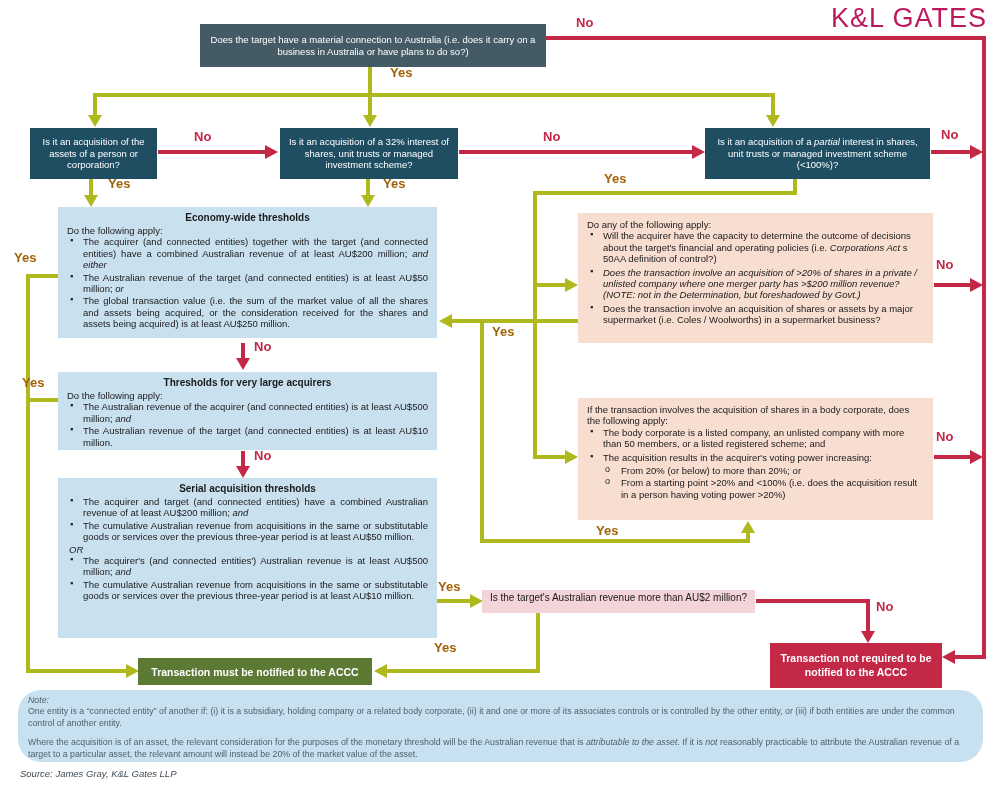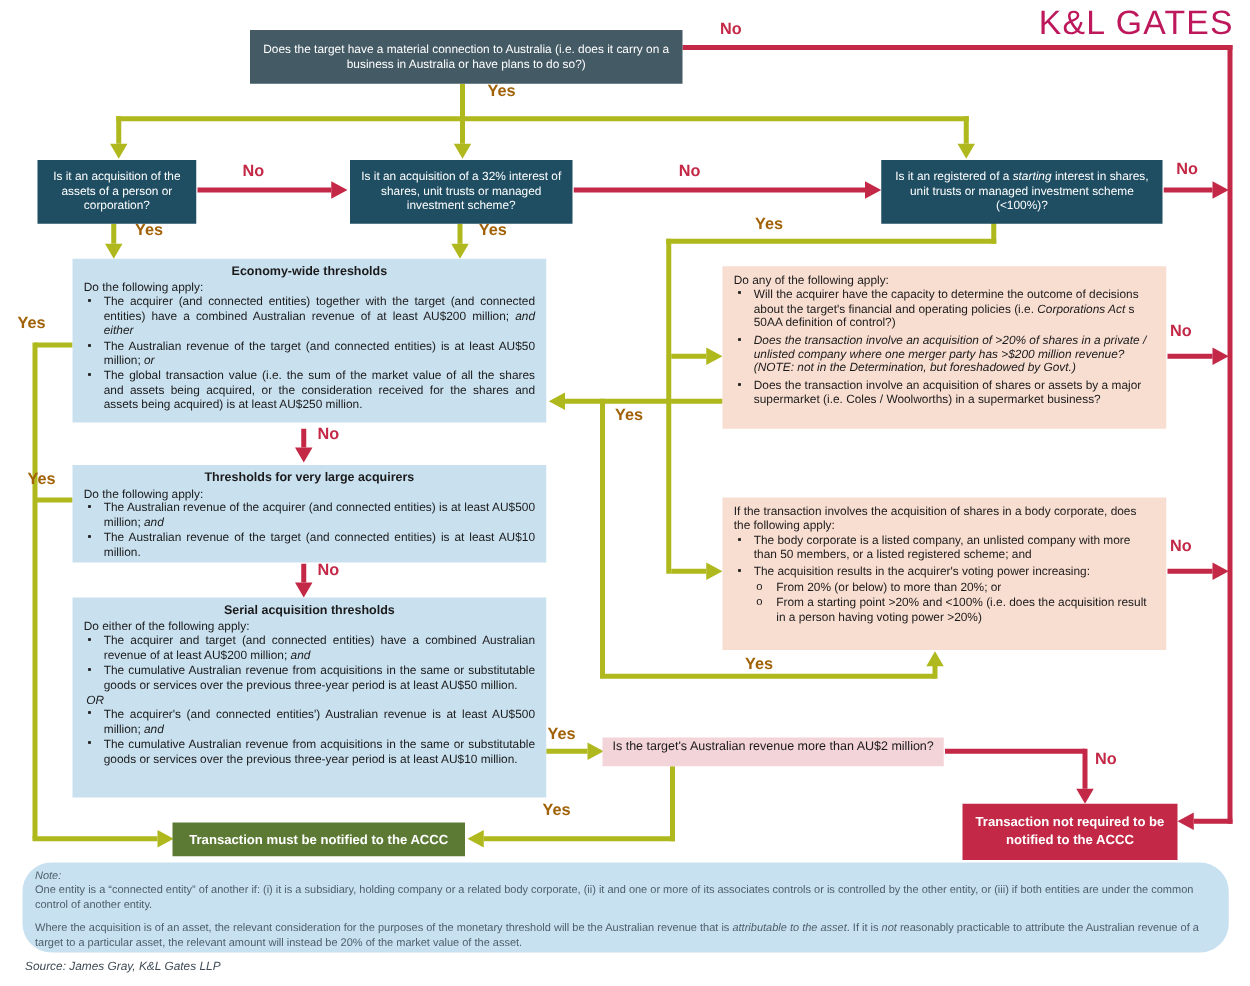--- a/index.html
+++ b/index.html
@@ -144,41 +144,40 @@
     <span>Does the target have a material connection to Australia (i.e. does it carry on a business in Australia or have plans to do so?)</span>
   </div>
 
   <div class="qbox" style="left:30px;top:128px;width:127px;height:51px;">
     <span>Is it an acquisition of the assets of a person or corporation?</span>
   </div>
   <div class="qbox" style="left:280px;top:128px;width:178px;height:51px;">
     <span>Is it an acquisition of a 32% interest of shares, unit trusts or managed investment scheme?</span>
   </div>
   <div class="qbox" style="left:705px;top:128px;width:225px;height:51px;">
-    <span><span>Is it an registered of a </span><span class="it">starting</span><span> interest in shares, unit trusts or managed investment scheme (&lt;100%)?</span></span>
+    <span><span>Is it an acquisition of a </span><span class="it">partial</span><span> interest in shares, unit trusts or managed investment scheme (&lt;100%)?</span></span>
   </div>
 
   <div class="bluebox" style="left:58px;top:207px;width:379px;height:131px;">
     <div class="btitle">Economy-wide thresholds</div>
     <div>Do the following apply:</div>
     <div class="bl"><span>The acquirer (and connected entities) together with the target (and connected entities) have a combined Australian revenue of at least AU$200 million; </span><span class="it">and either</span></div>
     <div class="bl"><span>The Australian revenue of the target (and connected entities) is at least AU$50 million; </span><span class="it">or</span></div>
     <div class="bl"><span>The global transaction value (i.e. the sum of the market value of all the shares and assets being acquired, or the consideration received for the shares and assets being acquired) is at least AU$250 million.</span></div>
   </div>
 
   <div class="bluebox" style="left:58px;top:372px;width:379px;height:78px;">
     <div class="btitle">Thresholds for very large acquirers</div>
     <div>Do the following apply:</div>
     <div class="bl"><span>The Australian revenue of the acquirer (and connected entities) is at least AU$500 million; </span><span class="it">and</span></div>
     <div class="bl"><span>The Australian revenue of the target (and connected entities) is at least AU$10 million.</span></div>
   </div>
 
   <div class="bluebox" style="left:58px;top:478px;width:379px;height:160px;">
     <div class="btitle">Serial acquisition thresholds</div>
-    <div>Do either of the following apply:</div>
     <div class="bl"><span>The acquirer and target (and connected entities) have a combined Australian revenue of at least AU$200 million; </span><span class="it">and</span></div>
     <div class="bl"><span>The cumulative Australian revenue from acquisitions in the same or substitutable goods or services over the previous three-year period is at least AU$50 million.</span></div>
     <div class="it" style="padding-left:2px;">OR</div>
     <div class="bl"><span>The acquirer's (and connected entities') Australian revenue is at least AU$500 million; </span><span class="it">and</span></div>
     <div class="bl"><span>The cumulative Australian revenue from acquisitions in the same or substitutable goods or services over the previous three-year period is at least AU$10 million.</span></div>
   </div>
 
   <div class="pinkbox" style="left:578px;top:213px;width:355px;height:130px;">
     <div>Do any of the following apply:</div>
     <div class="bl"><span>Will the acquirer have the capacity to determine the outcome of decisions about the target's financial and operating policies (i.e. </span><span class="it">Corporations Act</span><span> s 50AA definition of control?)</span></div>

